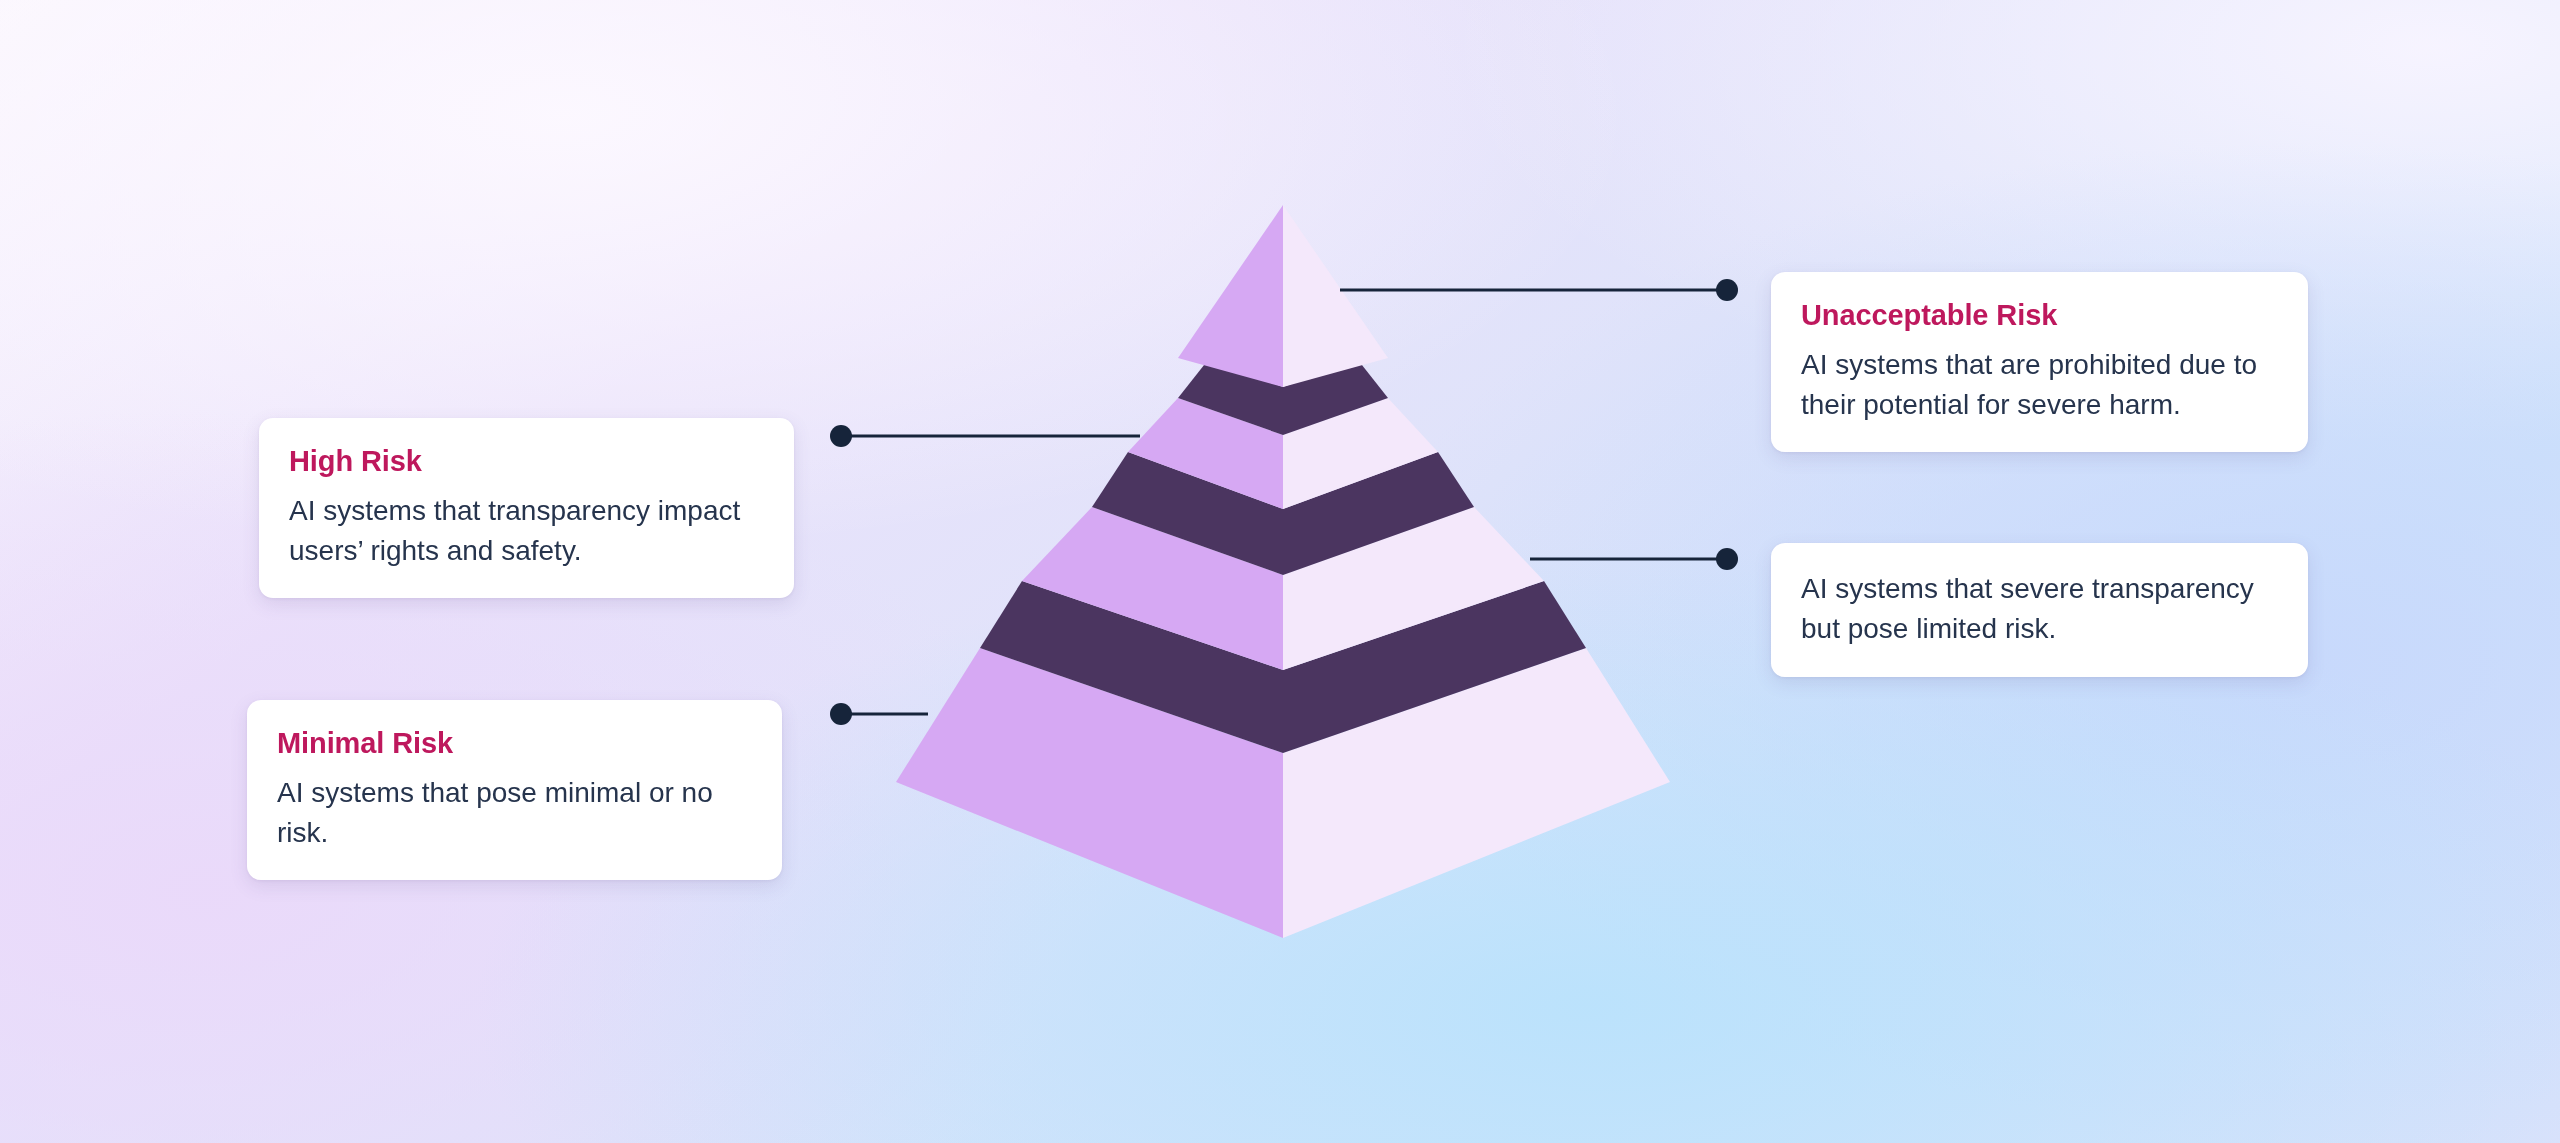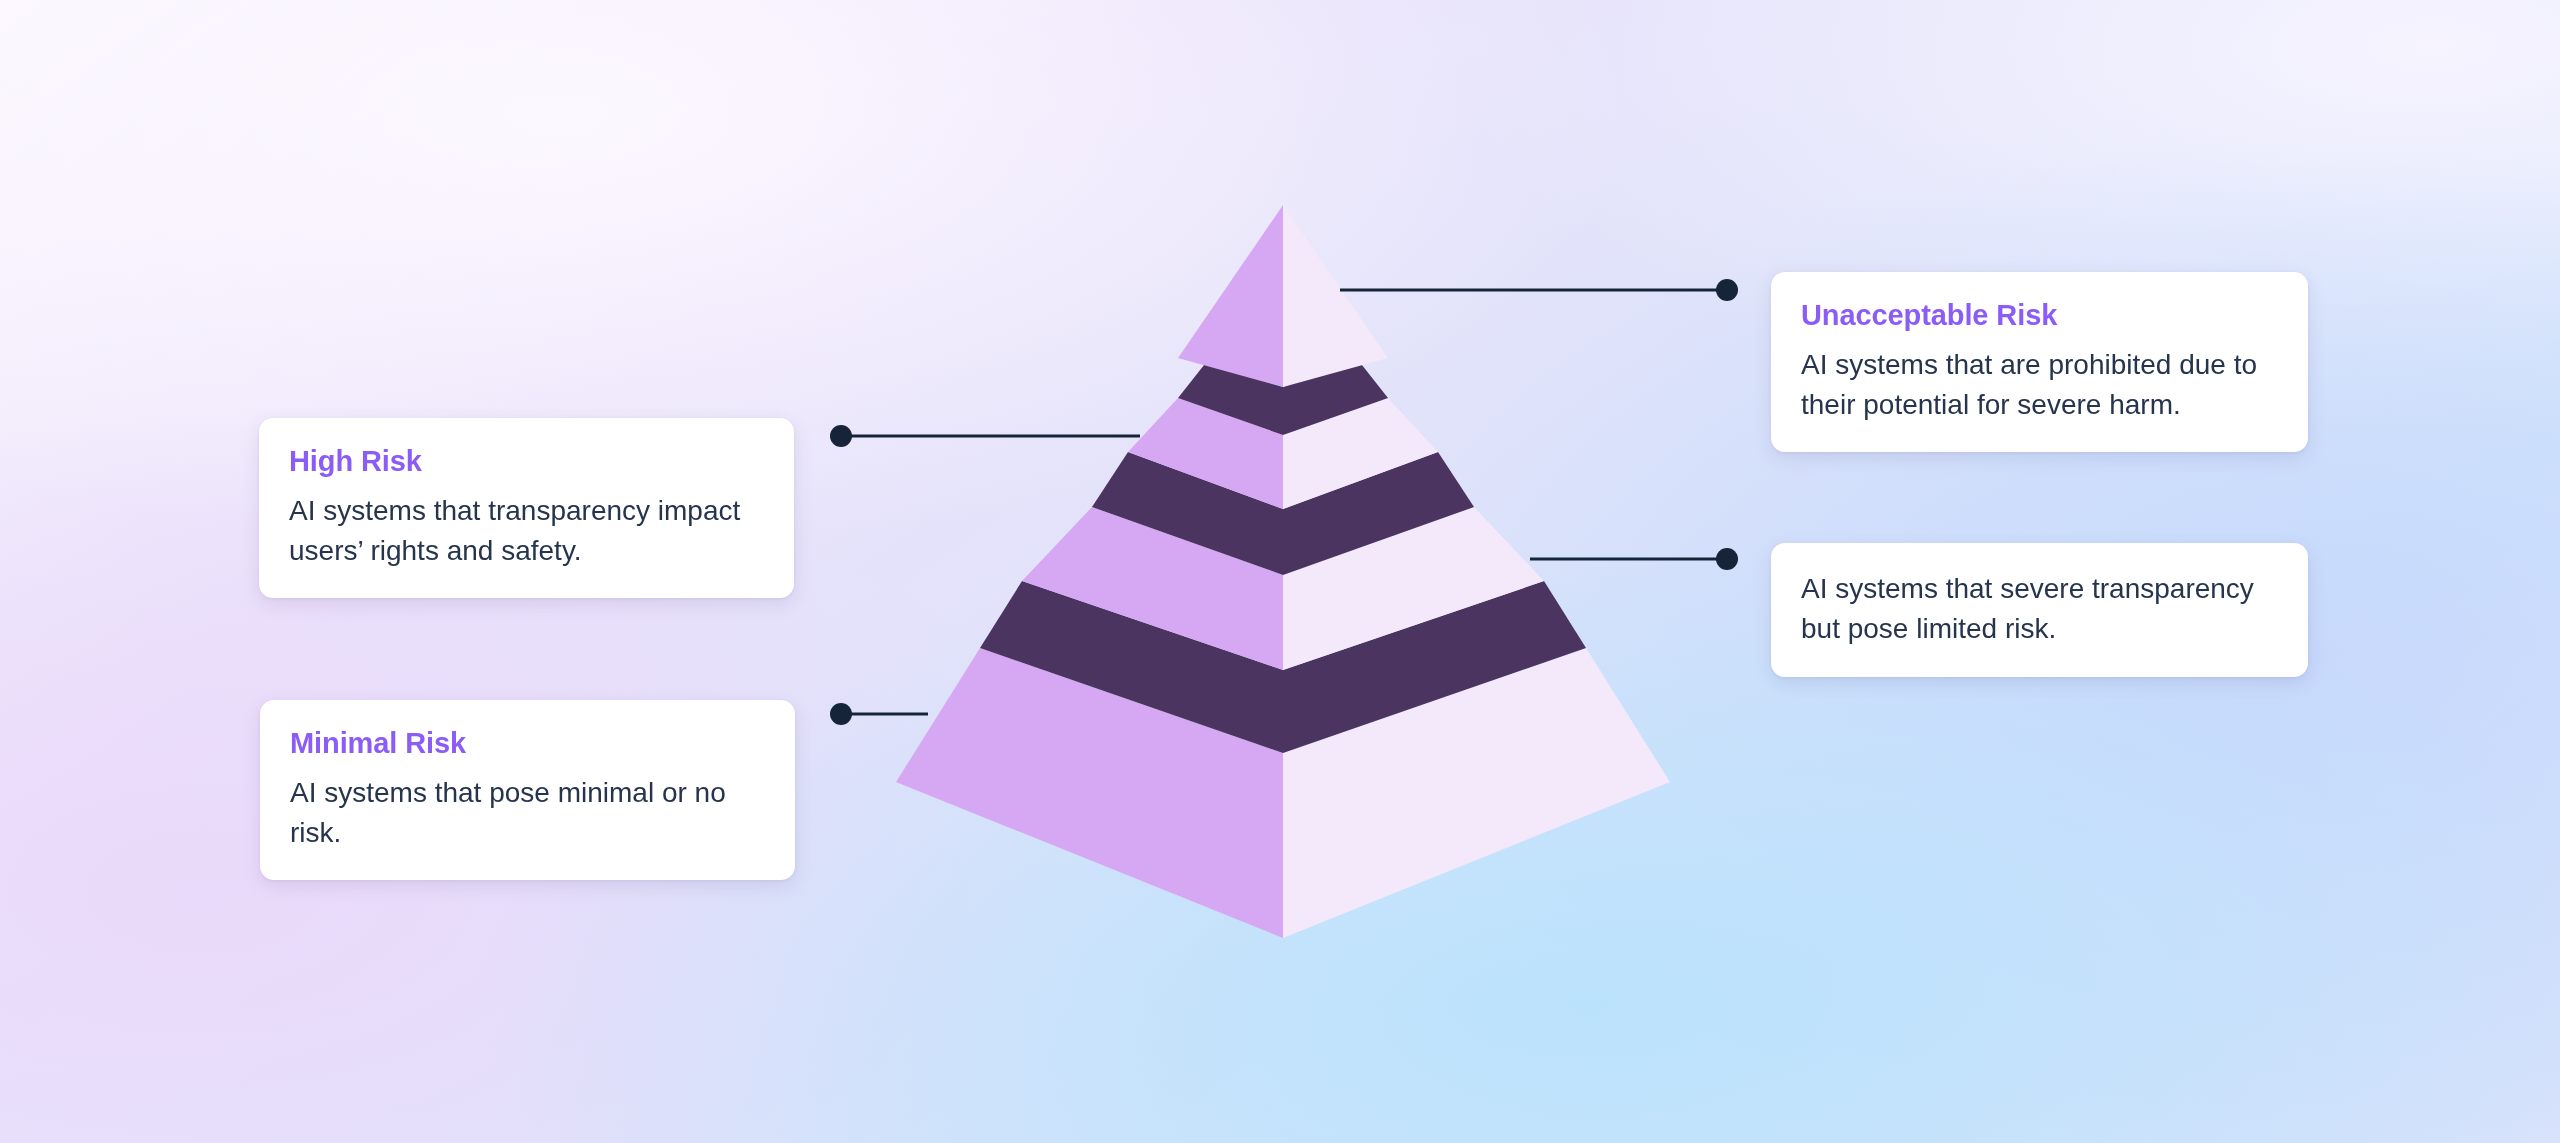--- a/index.html
+++ b/index.html
@@ -41,36 +41,36 @@
   .card {
     position: absolute;
     background: #ffffff;
     border-radius: 14px;
     box-shadow: 0 6px 18px rgba(86,70,130,0.13), 0 1px 3px rgba(86,70,130,0.08);
     padding: 26px 30px 28px 30px;
   }
   .card-title {
     font-size: 29px;
     font-weight: bold;
-    color: #8b5cf6;
+    color: #be185d;
     letter-spacing: -0.1px;
     line-height: 1.2;
     margin-bottom: 12px;
   }
   .card-desc {
     font-size: 28px;
     font-weight: normal;
     color: #26344d;
     line-height: 1.42;
   }
 
   #card-unacceptable { left: 1771px; top: 272px;  width: 537px; }
   #card-limited      { left: 1771px; top: 543px;  width: 537px; }
   #card-high         { left: 259px;  top: 418px;  width: 535px; }
-  #card-minimal      { left: 260px;  top: 700px;  width: 535px; }
+  #card-minimal      { left: 247px;  top: 700px;  width: 535px; }
 </style>
 </head>
 <body>
 
 <div id="backdrop"></div>
 
 <svg id="pyramid-svg" viewBox="0 0 2560 1143">
 
   <g>
 

